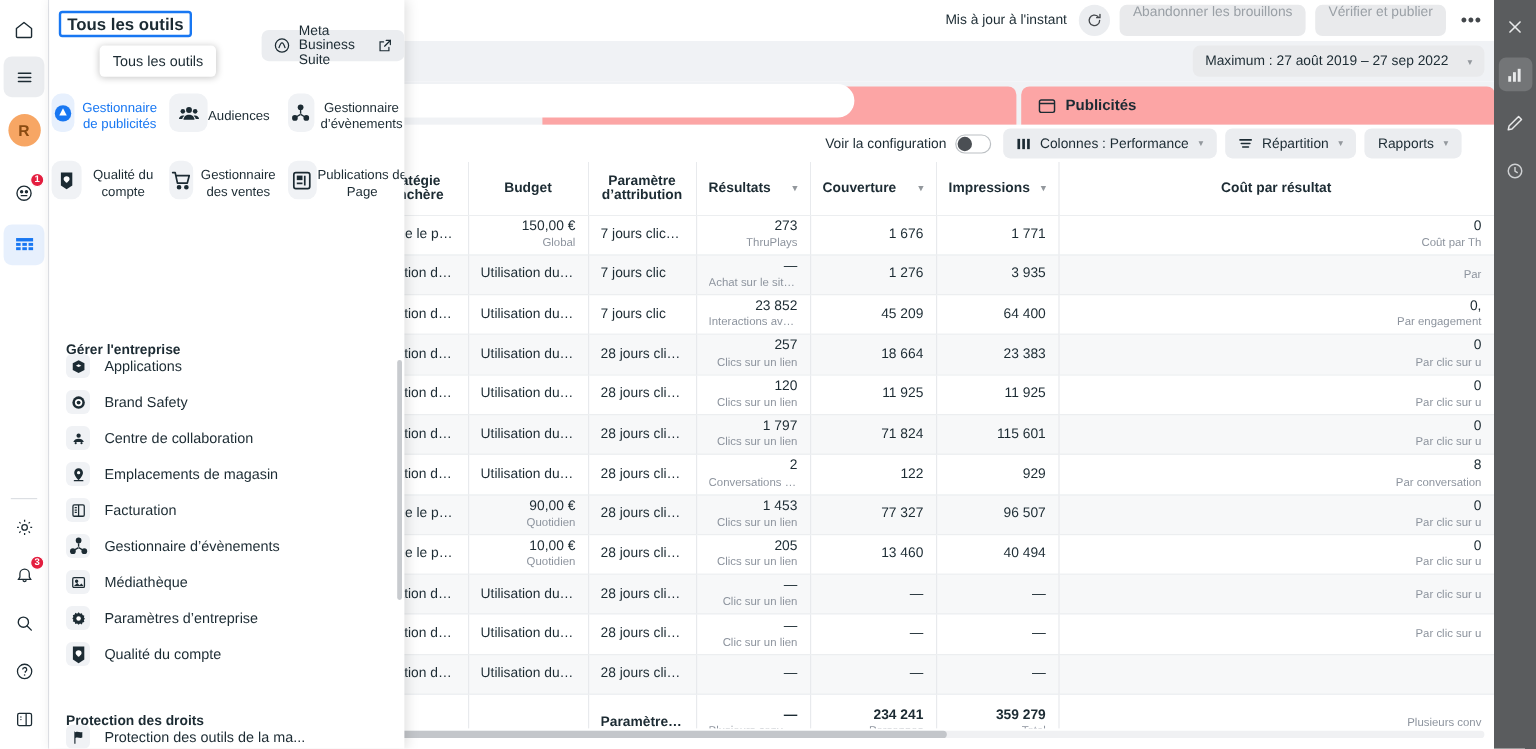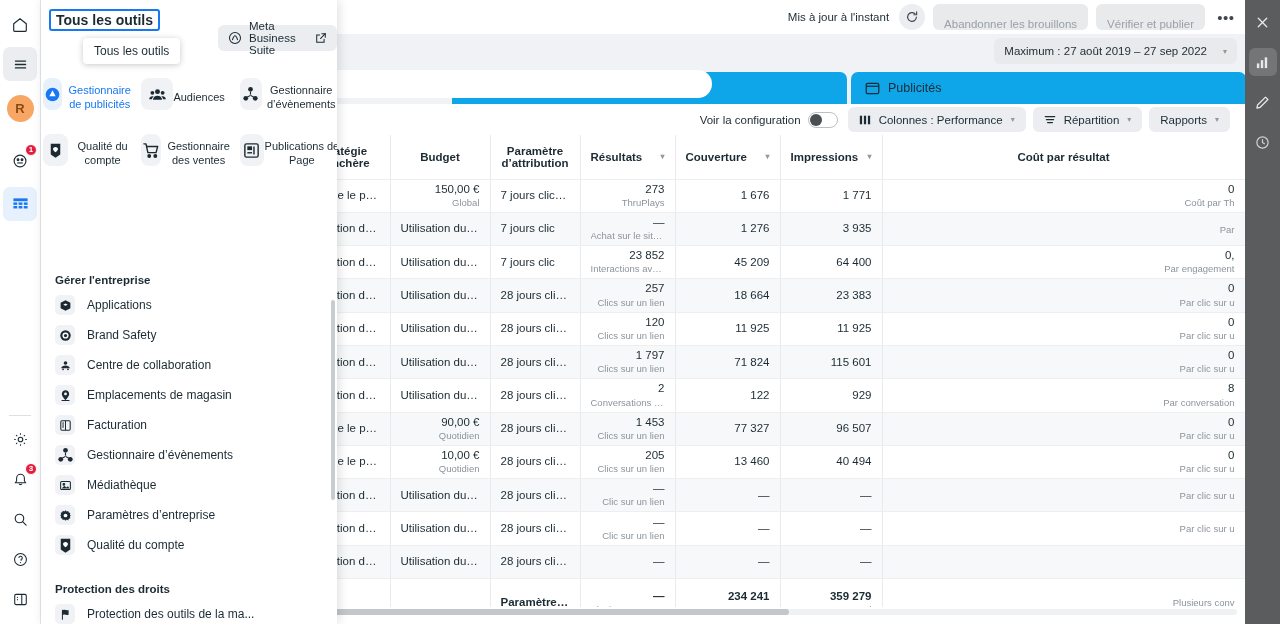--- a/index.html
+++ b/index.html
@@ -61,21 +61,21 @@
     background: #ffffff; display:flex; align-items:center; justify-content:flex-end;
     padding-right: 6px; z-index: 10;
   }
   .tb-status { font-size: 11.5px; color:#1c2b33; margin-right: 10px; }
   .tb-icon-btn {
     width: 26px; height: 26px; border-radius: 50%; background:#ebedf0;
     display:flex; align-items:center; justify-content:center; cursor:pointer; margin-right: 8px;
   }
   .tb-btn {
     height: 26px; border-radius: 6px; background:#e9eaec; color:#9aa0a6;
-    display:flex; align-items:flex-end; padding: 0 11px; font-size:11.5px;
+    display:flex; align-items:flex-start; padding: 0 11px; font-size:11.5px;
     margin-right: 8px; cursor: pointer; white-space: nowrap;
   }
   .tb-dots {
     width: 26px; height: 26px; border-radius: 6px;
     display:flex; align-items:center; justify-content:center; cursor:pointer;
     color:#43474b; font-size: 15px; letter-spacing:0.5px;
   }
 
   
   .secondbar {
@@ -92,23 +92,23 @@
     position:absolute; left: 41px; top: 36px; width: 630px; height: 28px;
     background:#fff; border-radius: 14px;
   }
 
   
   .tabs-row {
     position:absolute; left:41px; top:68px; right:35px; height:36px;
     background:#f0f2f5; z-index: 6;
   }
   .tab {
-    position:absolute; top: 4px; height: 32px; background:#0ea5e9;
+    position:absolute; top: 4px; height: 32px; background:#fca5a5;
     border-radius: 7px 7px 0 0; display:flex; align-items:center;
-    font-size: 12.5px; font-weight: normal; color:#1c2b33; cursor:pointer;
+    font-size: 12.5px; font-weight: bold; color:#1c2b33; cursor:pointer;
     padding-left: 14px; gap: 8px;
   }
   #tab-adsets { left: 411px; width: 395px; }
   #tab-ads    { left: 810px; width: 395px; }
 
   
   .toolbar {
     position:absolute; left:41px; top:104px; right:35px; height:31px;
     background:#fff; display:flex; align-items:center; z-index: 6;
   }
@@ -119,21 +119,21 @@
   }
   .tool-plain {
     height: 25px; display:flex; align-items:center; justify-content:center;
     font-size: 11.5px; color:#1c2b33; margin-right: 7px; padding: 0 8px; cursor:pointer;
   }
   .tool-drop {
     height: 25px; border-radius: 6px; background:#ebedf0; display:flex;
     align-items:center; gap: 8px; padding: 0 11px; font-size:11.5px;
     color:#1c2b33; cursor:pointer; margin-right: 7px;
   }
-  .tool-right { margin-left:auto; display:flex; align-items:center; padding-right: 8px; justify-content: flex-end; }
+  .tool-right { margin-left:auto; display:flex; align-items:center; padding-right: 20px; justify-content: flex-end; }
   .switch-label { font-size: 11.5px; color:#1c2b33; margin-right: 7px; }
   .switch {
     width: 30px; height: 16px; border-radius: 8px; background:#fff;
     border:1px solid #bcc0c4; position:relative; margin-right: 10px; cursor:pointer;
   }
   .switch::after {
     content:''; position:absolute; left:1px; top:1px; width:12px; height:12px;
     border-radius:50%; background:#4b4f54;
   }
 
@@ -213,21 +213,21 @@
   }
   .tool-ico {
     width: 32px; height: 32px; border-radius: 8px; background:#f0f2f5;
     display:flex; align-items:center; justify-content:center; margin-bottom: 6px;
   }
   .tool-ico.blue { background:#e7f0fd; }
   .tool-lbl { font-size: 11px; color:#1c2b33; text-align:center; line-height:1.28; max-width: 78px; }
   .tool-lbl.blue { color:#1877f2; }
 
   .sec-title {
-    position:absolute; left: 14px; font-size: 11.5px; font-weight: bold; color:#1c2b33;
+    position:absolute; left: 14px; font-size: 11.5px; font-weight: bold; color:#1c2b33;margin-top:12px;
   }
   .list { position:absolute; left: 0; width: 296px; }
   .list-item {
     height: 30px; display:flex; align-items:center; gap: 12px;
     padding-left: 14px; cursor:pointer; font-size: 12px; color:#1c2b33;
   }
   .li-ico {
     width: 20px; height: 20px; border-radius: 5px; background:#f0f2f5;
     display:flex; align-items:center; justify-content:center; flex:none;
   }

